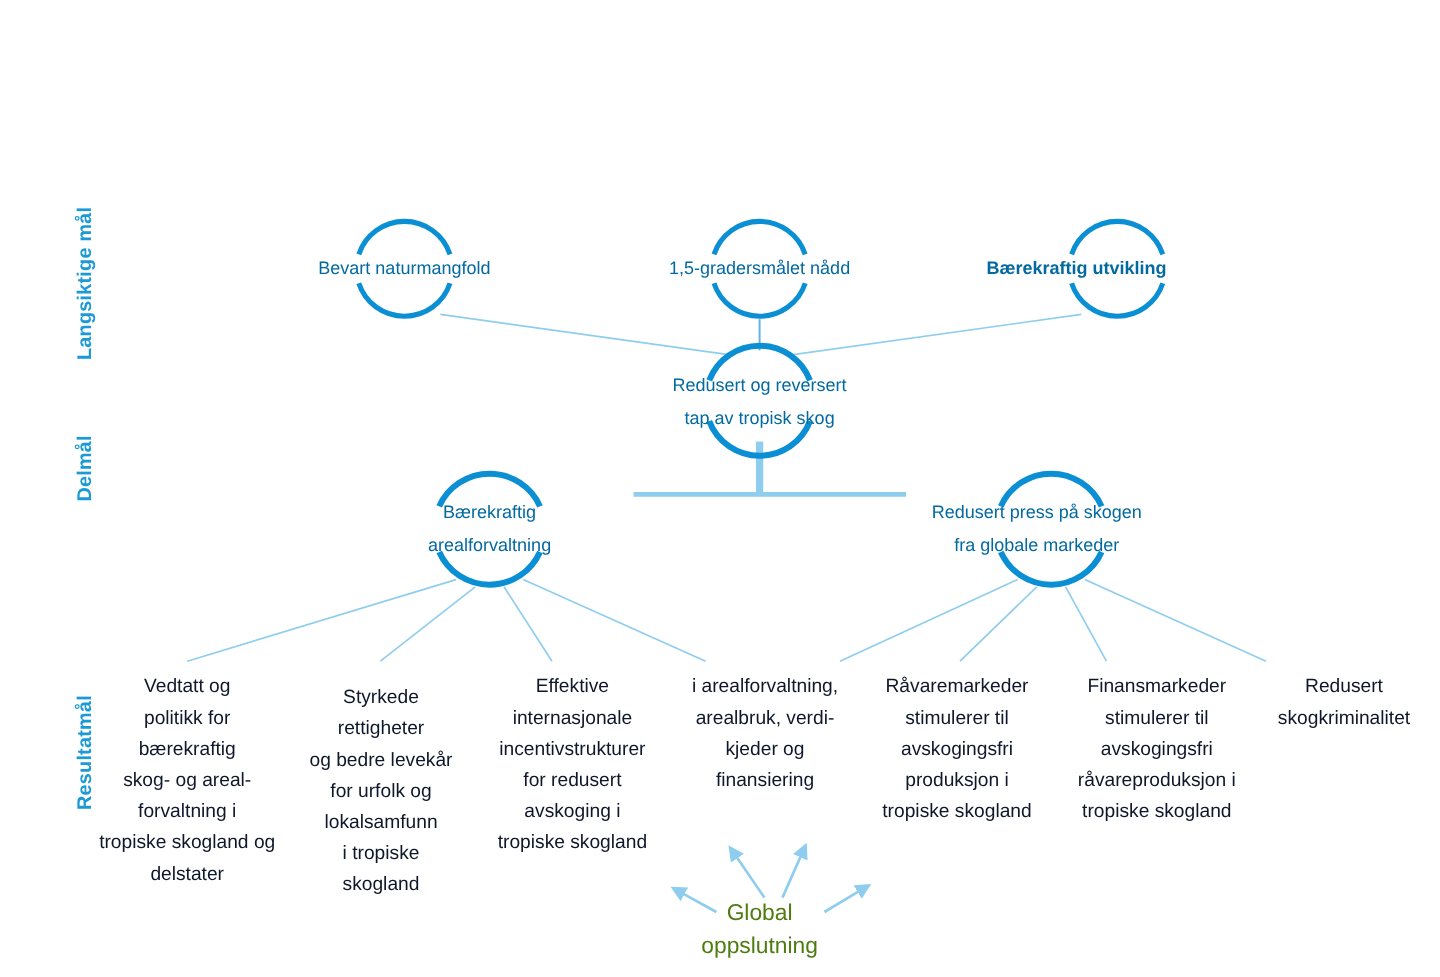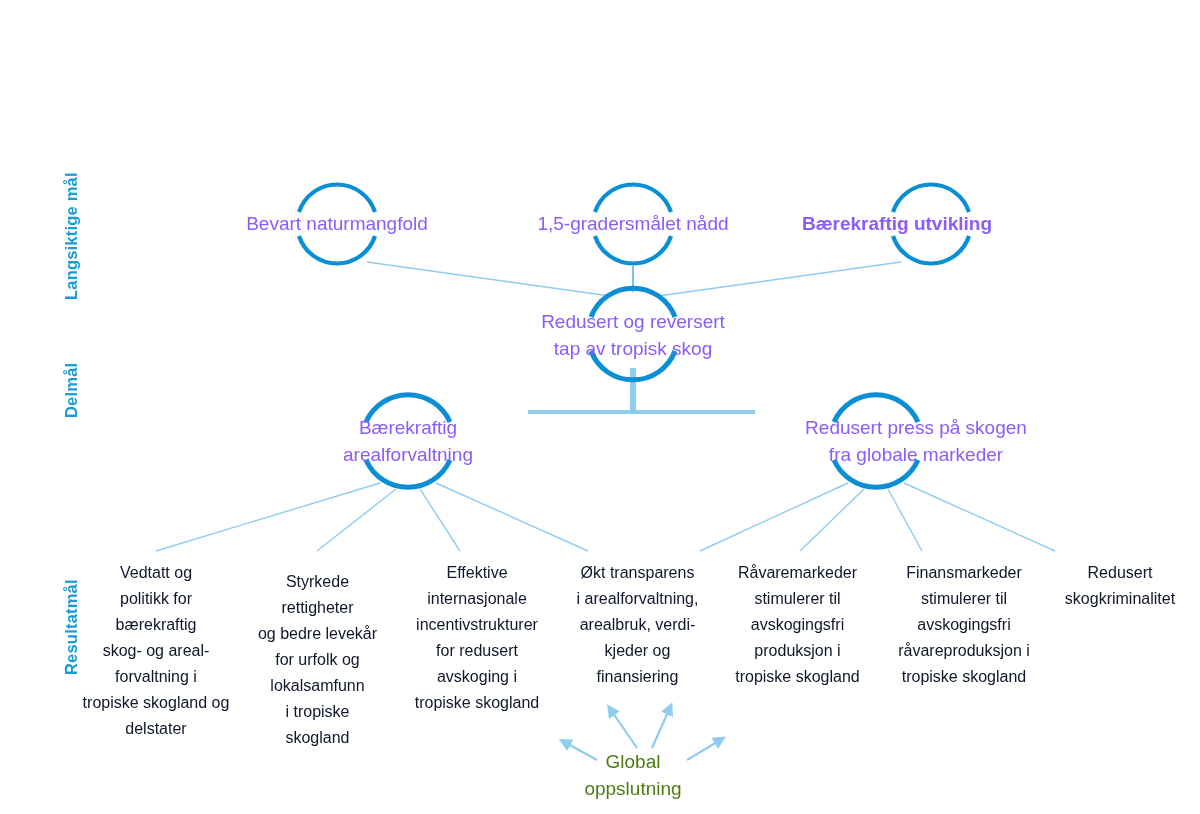--- a/index.html
+++ b/index.html
@@ -33,23 +33,23 @@
     font-weight: bold;
     font-size: 16.5px;
     letter-spacing: 0.2px;
     white-space: nowrap;
     transform-origin: 0 0;
     transform: rotate(-90deg);
   }
   .node-text {
     position: absolute;
     text-align: center;
-    font-size: 19px;
+    font-size: 15px;
     line-height: 25px;
-    color: #8b5cf6;
+    color: #0369a1;
     white-space: nowrap;
   }
   .node-text.two-line {
     line-height: 27px;
   }
   .leaf-text {
     position: absolute;
     text-align: center;
     font-size: 16px;
     line-height: 26px;
@@ -146,21 +146,21 @@
 
   <div class="node-text two-line" style="left:433px; top:308px; width:400px;">
     <div>Redusert og reversert</div>
     <div>tap av tropisk skog</div>
   </div>
 
   <div class="node-text two-line" style="left:208px; top:414px; width:400px;">
     <div>Bærekraftig</div>
     <div>arealforvaltning</div>
   </div>
-  <div class="node-text two-line" style="left:716px; top:414px; width:400px;">
+  <div class="node-text two-line" style="left:664px; top:414px; width:400px;">
     <div>Redusert press på skogen</div>
     <div>fra globale markeder</div>
   </div>
 
   <div class="leaf-text" style="left:56px; top:560px; width:200px;">
     <span>Vedtatt og</span>
     <span>politikk for</span>
     <span>bærekraftig</span>
     <span>skog- og areal-</span>
     <span>forvaltning i</span>
@@ -181,21 +181,20 @@
   <div class="leaf-text" style="left:394px; top:560px; width:166px;">
     <span>Effektive</span>
     <span>internasjonale</span>
     <span>incentivstrukturer</span>
     <span>for redusert</span>
     <span>avskoging i</span>
     <span>tropiske skogland</span>
   </div>
 
   <div class="leaf-text" style="left:555px; top:560px; width:165px;">
-    <span>Økt transparens</span>
     <span>i arealforvaltning,</span>
     <span>arealbruk, verdi-</span>
     <span>kjeder og</span>
     <span>finansiering</span>
   </div>
 
   <div class="leaf-text" style="left:716px; top:560px; width:163px;">
     <span>Råvaremarkeder</span>
     <span>stimulerer til</span>
     <span>avskogingsfri</span>

